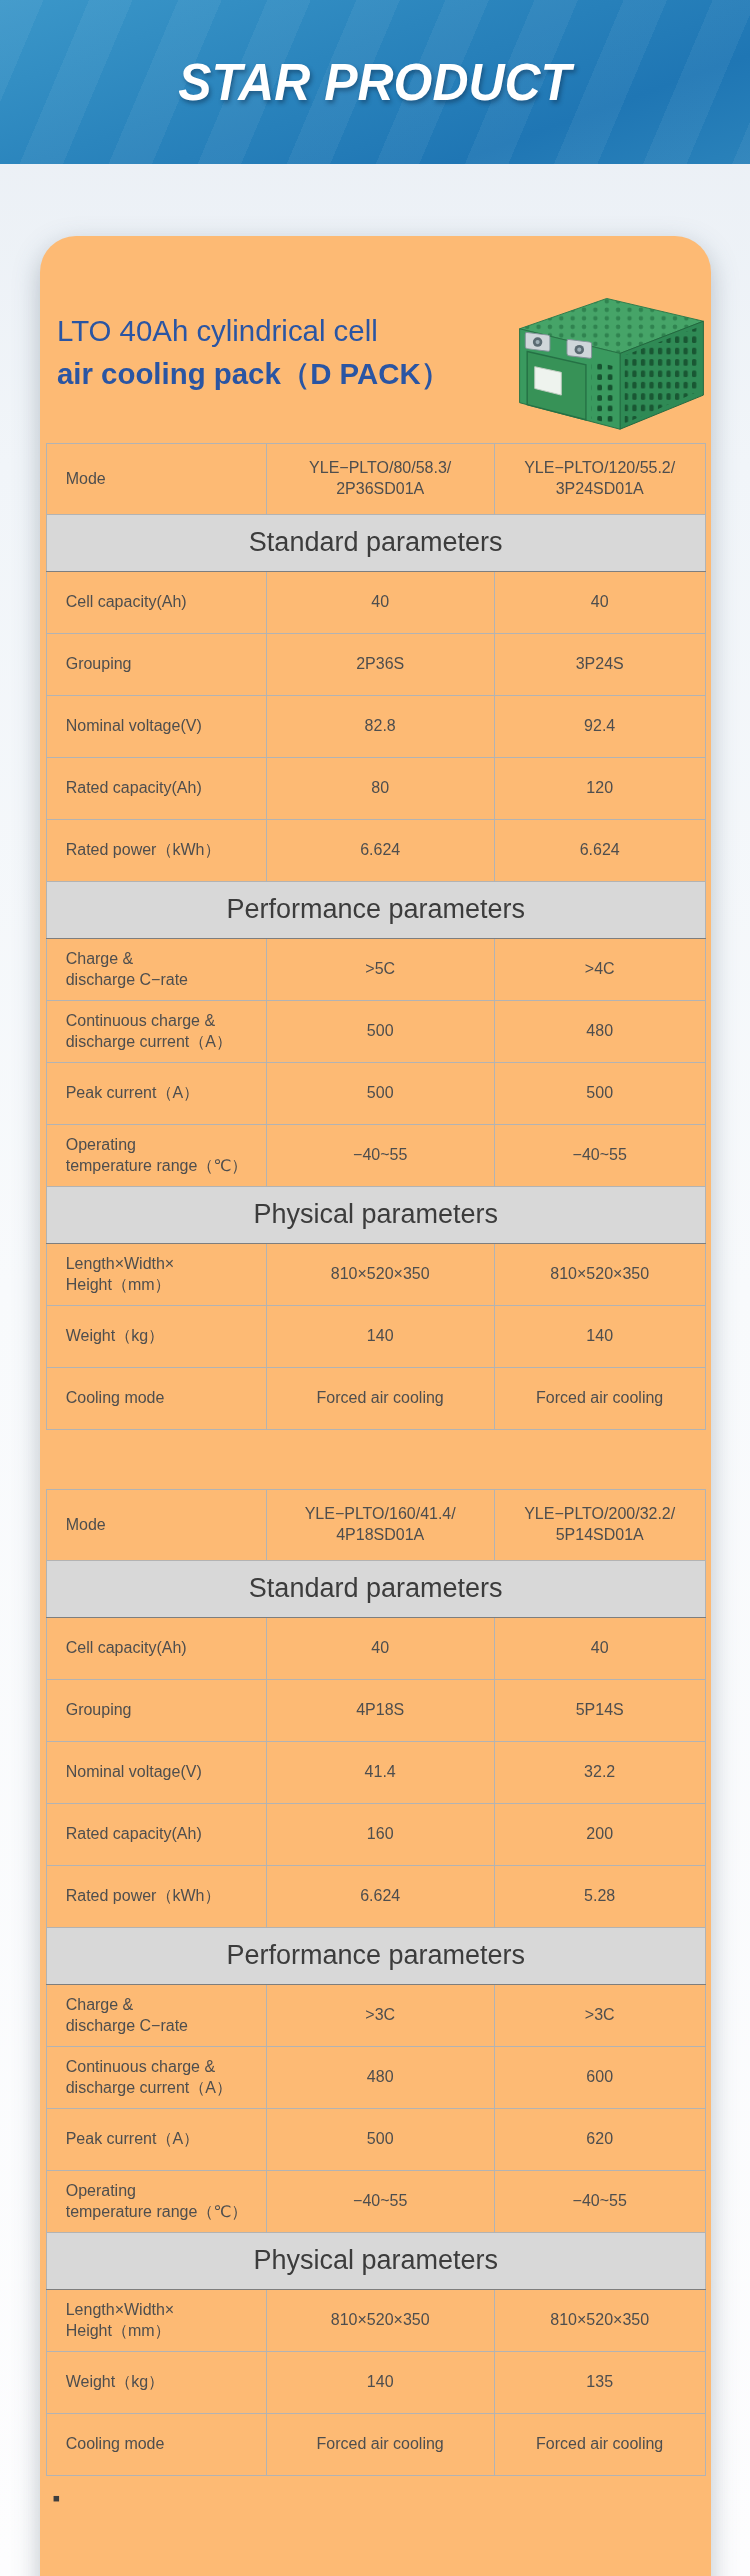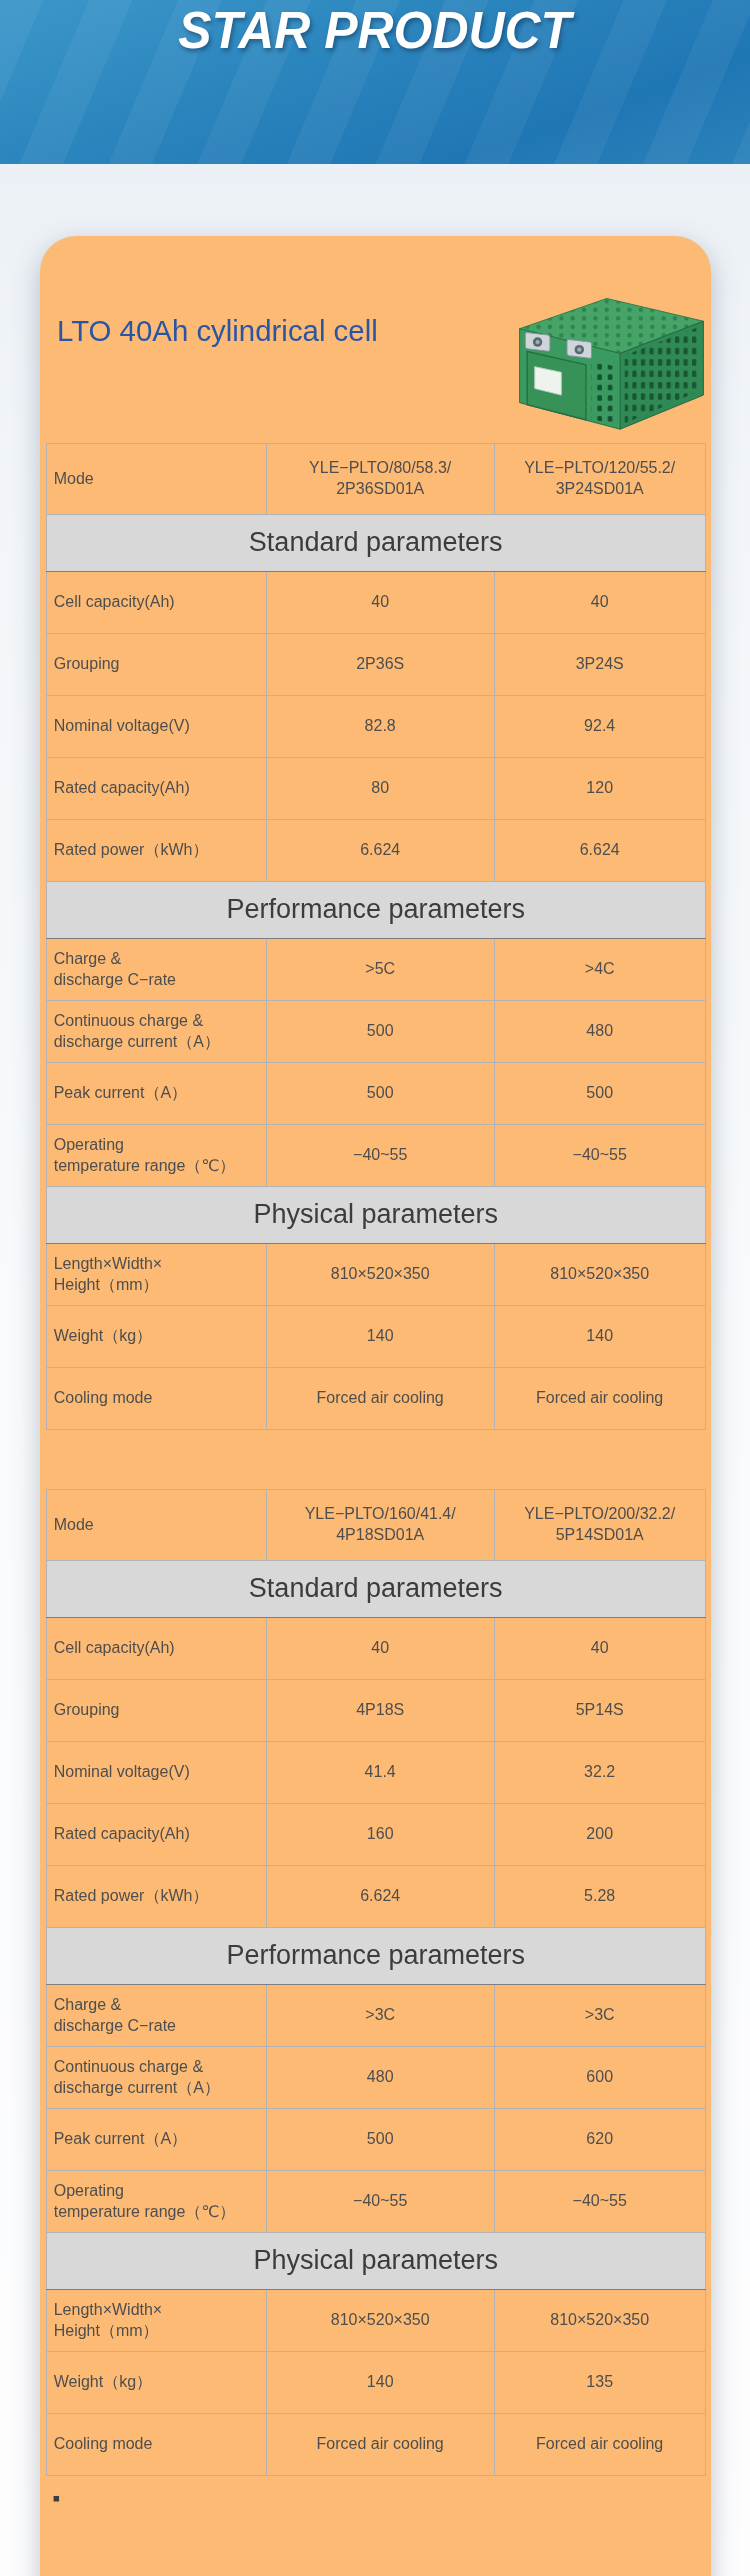--- a/index.html
+++ b/index.html
@@ -8,21 +8,21 @@
     font-family:"Liberation Sans","DejaVu Sans",sans-serif;
     background:linear-gradient(180deg,#e9eef4 0%,#f1f5f9 18%,#f8fafc 50%,#fdfdfe 100%);
   }
 
   
   .banner{
     position:absolute;top:0;left:0;width:750px;height:164px;
     background:
       repeating-linear-gradient(113deg, rgba(255,255,255,0.05) 0 40px, rgba(255,255,255,0) 40px 82px),
       linear-gradient(160deg,#3b97c9 0%,#2b85bd 40%,#1f76b4 75%,#2a82ba 100%);
-    display:flex;justify-content:center;
+    display:flex;align-items:center;justify-content:center;
   }
   .banner-title{
     color:#ffffff;font-weight:bold;font-style:italic;
     font-size:52px;letter-spacing:0px;transform:scaleX(.96);
     text-shadow:1.9px 2.8px 4.7px rgba(10,40,70,0.45);
     white-space:nowrap;
   }
 
   
   .card{
@@ -39,21 +39,21 @@
   
   table.spec{
     border-collapse:collapse;table-layout:fixed;
     width:659px;margin-left:5.7px;
   }
   table.spec.second{margin-top:59px;}
   .spec td{
     vertical-align:middle;font-size:16px;color:#4e4e4e;
     border:0.9px solid #b3b3b3;line-height:1.3;
   }
-  .spec td.label{text-align:left;padding-left:7px;white-space:pre-line;margin-left:44px;}
+  .spec td.label{text-align:left;padding-left:19px;white-space:pre-line;margin-left:44px;}
   .spec td.val{text-align:center;white-space:pre-line;}
   .spec tr.data-row td{height:59px;}
   .spec tr.mode-row td{height:68px;}
   .spec tr.band-row td{
     height:54px;background:#d8d8d8;text-align:center;
     font-size:27px;color:#3c3c3c;
     border-top:1.9px solid #7e7e7e;border-bottom:1.9px solid #7e7e7e;margin-top:13px;
   }
   .col-label{width:220px;} .col-a{width:228px;} .col-b{width:211px;}
 
@@ -70,20 +70,21 @@
 <body>
 
 <div class="banner">
   <div class="banner-title">STAR PRODUCT</div>
 </div>
 
 <div class="card">
   <div class="card-head">
     <div class="titles">
       <div class="title-l1">LTO 40Ah cylindrical cell</div>
+      <div class="title-l2">air cooling pack（D PACK）</div>
     </div>
     <div class="pack-img">
       <svg width="199" height="144" viewBox="0 0 210 152">
         <defs>
           <pattern id="ventR" width="9" height="12" patternUnits="userSpaceOnUse">
             <rect x="1" y="2" width="4.5" height="7" rx="1.5" fill="#16512f"></rect>
           </pattern>
           <pattern id="ventF" width="11" height="11" patternUnits="userSpaceOnUse">
             <rect x="2" y="2" width="5" height="6" rx="1.5" fill="#14502e"></rect>
           </pattern>

